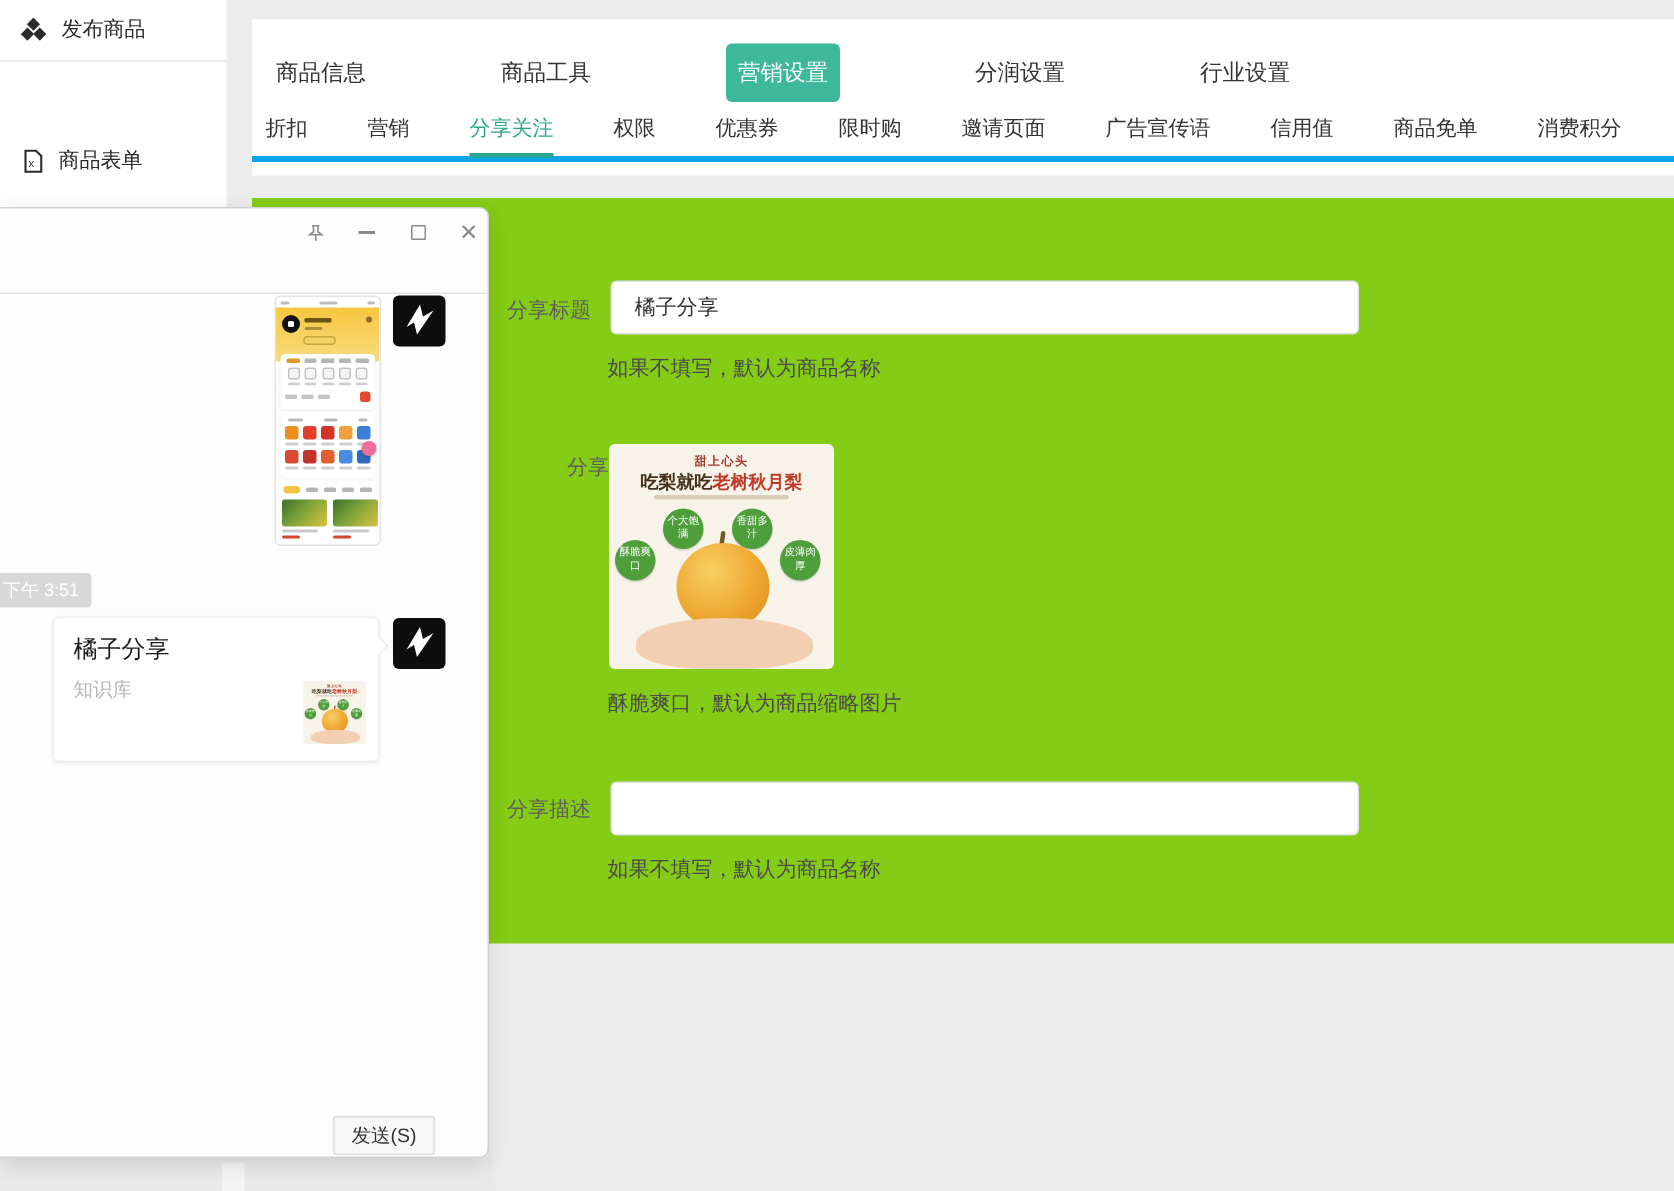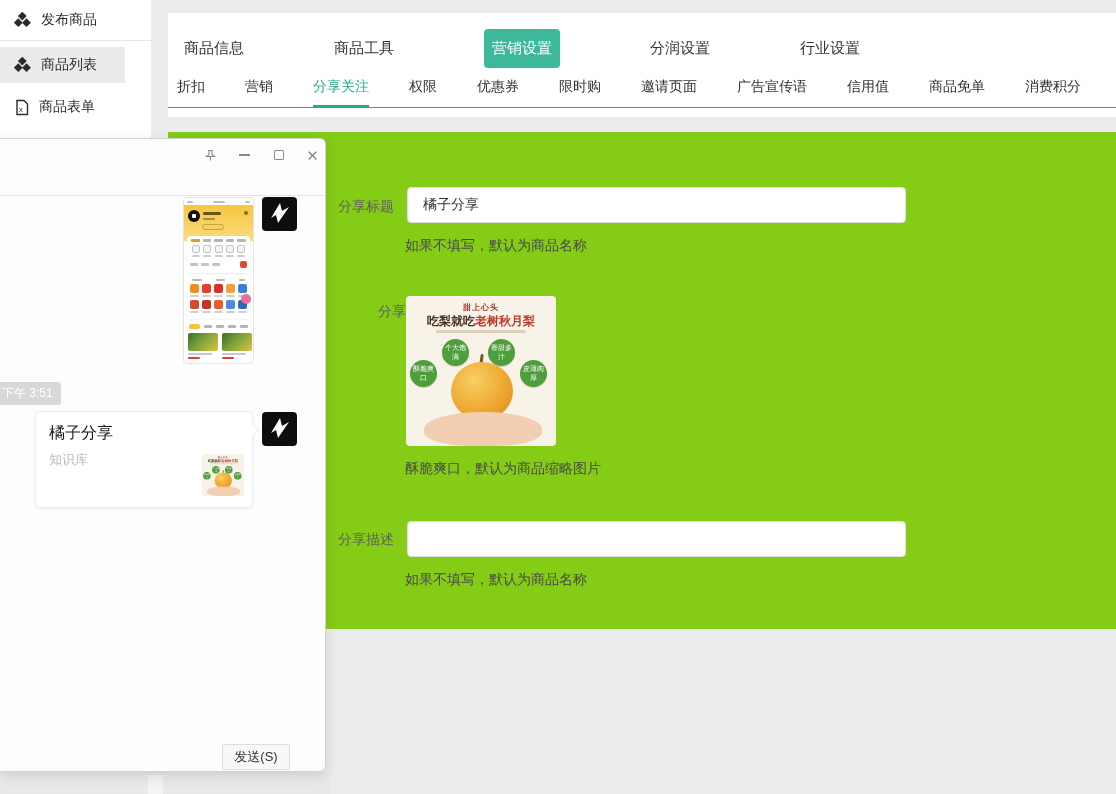--- a/index.html
+++ b/index.html
@@ -19,21 +19,21 @@
   .sidebar{position:absolute;left:0;top:0;width:151px;height:140px;background:#fff;z-index:3;}
   .side-item{position:absolute;left:0;width:125px;height:36px;display:flex;align-items:center;gap:9px;padding-left:14px;font-size:14px;color:#2b2b2b;cursor:pointer;}
   .side-item.active{background:#ebebeb;}
   .side-item svg{flex:0 0 auto;}
   .side-divider{position:absolute;left:0;top:40px;width:151px;height:1px;background:#e6e6e6;}
   
   .top-panel{position:absolute;left:168px;top:13px;width:948px;height:104px;background:#fff;z-index:2;}
   .primary-row{display:flex;align-items:center;gap:90px;padding-left:16px;margin-top:14px;height:42px;}
   .p-tab{font-size:15px;color:#333;white-space:nowrap;cursor:pointer;}
   .p-tab.active{background:var(--accent-green);color:#fff;border-radius:4px;padding:10px 8px;}
-  .secondary-row{display:flex;align-items:stretch;gap:40px;padding-left:9px;height:39px;border-bottom:1px solid #0ea5e9;}
+  .secondary-row{display:flex;align-items:stretch;gap:40px;padding-left:9px;height:39px;border-bottom:4px solid #0ea5e9;}
   .s-tab{font-size:14px;color:#333;white-space:nowrap;display:flex;align-items:center;cursor:pointer;border-bottom:3px solid transparent;margin-bottom:-1px;}
   .s-tab.active{color:var(--accent-teal);border-bottom-color:var(--accent-teal);}
   
   .content{position:absolute;left:168px;top:132px;width:948px;height:497px;background:#84cc16;z-index:1;}
   .form-label{position:absolute;font-size:14px;color:#5f5f5f;}
   .form-input{position:absolute;left:239px;width:499px;height:36px;border:1px solid #dcdfe6;border-radius:4px;font-size:14px;color:#333;padding:0 15px;outline:none;font-family:inherit;background:#fff;}
   .form-hint{position:absolute;left:237px;font-size:14px;color:#4a4a4a;}
   
   .pear-ad{width:150px;height:150px;background:#f7f3e8;border-radius:4px;position:relative;overflow:hidden;}
   .ad-topbadge{position:absolute;top:6px;left:0;right:0;text-align:center;font-size:8px;font-weight:bold;color:#a6372a;letter-spacing:1px;}
@@ -125,28 +125,20 @@
 <div class="sidebar">
   <div class="side-item" style="top:2px;">
     <svg width="18" height="16" viewBox="0 0 18 16">
       <rect x="5.2" y="1" width="6.2" height="6.2" transform="rotate(45 8.3 4.1)" fill="#2b2b2b"></rect>
       <rect x="1.2" y="7.6" width="6.2" height="6.2" transform="rotate(45 4.3 10.7)" fill="#2b2b2b"></rect>
       <rect x="9.4" y="7.6" width="6.2" height="6.2" transform="rotate(45 12.5 10.7)" fill="#2b2b2b"></rect>
     </svg>
     <span>发布商品</span>
   </div>
   <div class="side-divider"></div>
-  <div class="side-item active" style="top:47px;">
-    <svg width="18" height="16" viewBox="0 0 18 16">
-      <rect x="5.2" y="1" width="6.2" height="6.2" transform="rotate(45 8.3 4.1)" fill="#2b2b2b"></rect>
-      <rect x="1.2" y="7.6" width="6.2" height="6.2" transform="rotate(45 4.3 10.7)" fill="#2b2b2b"></rect>
-      <rect x="9.4" y="7.6" width="6.2" height="6.2" transform="rotate(45 12.5 10.7)" fill="#2b2b2b"></rect>
-    </svg>
-    <span>商品列表</span>
-  </div>
   <div class="side-item" style="top:89px;">
     <svg width="16" height="17" viewBox="0 0 16 17">
       <path d="M3 1.5 h7 l3.5 3.5 v10.5 h-10.5 z" fill="none" stroke="#2b2b2b" stroke-width="1.4"></path>
       <text x="5" y="12.5" font-size="7.5" fill="#2b2b2b" font-family="sans-serif">x</text>
     </svg>
     <span>商品表单</span>
   </div>
 </div>
 
 <div class="top-panel">

